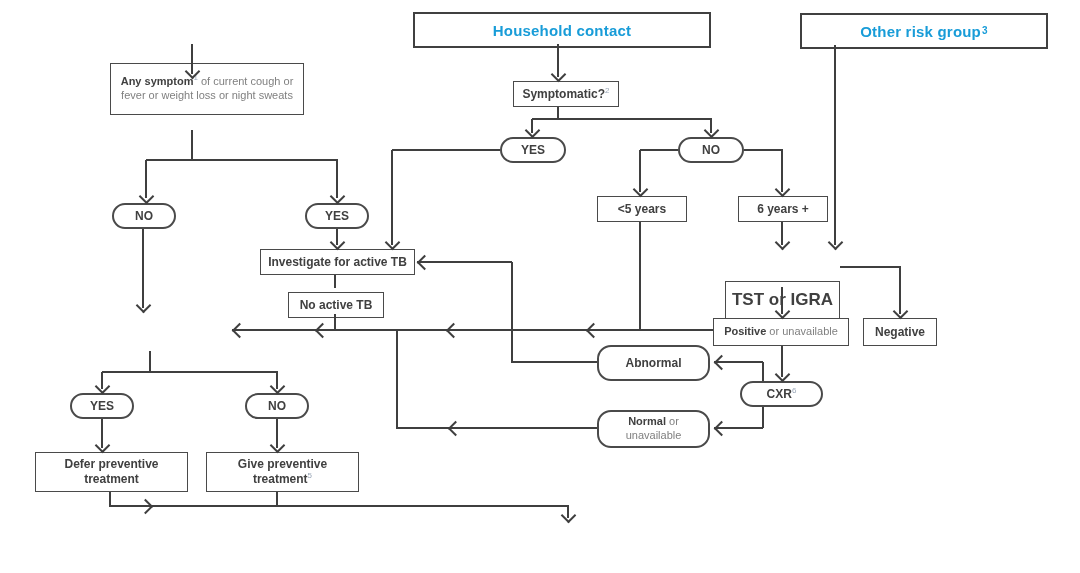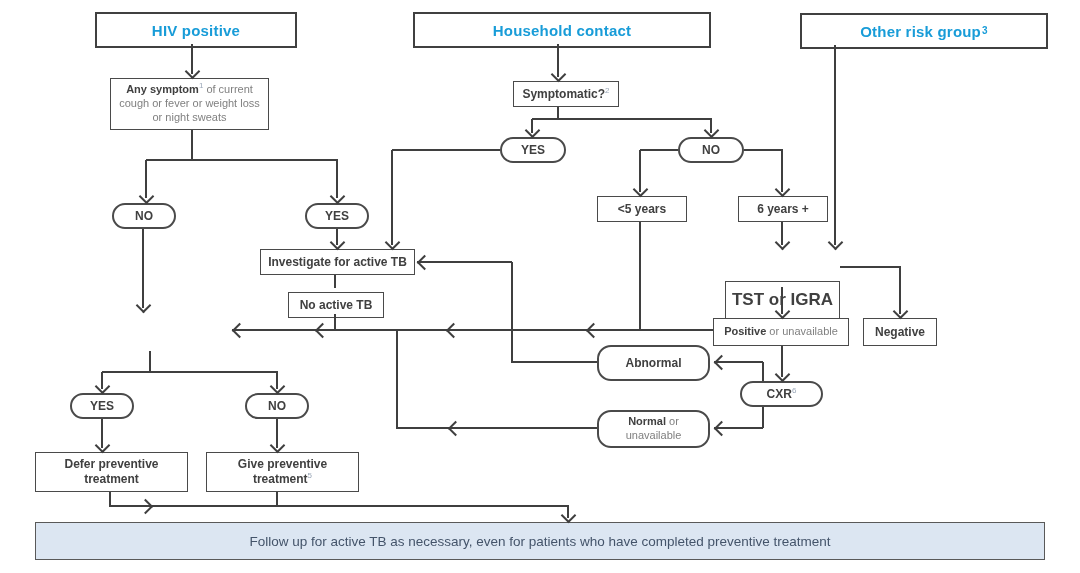--- a/index.html
+++ b/index.html
@@ -31,32 +31,29 @@
     background:#dce6f2;border:1.5px solid #595959;box-sizing:border-box;
     display:flex;align-items:center;justify-content:center;
     color:#44546a;font-size:13.5px;
   }
 </style>
 </head>
 <body>
 
 <div class="stage">
 
-  <div class="hdr" style="left:95px;top:12px;width:198px;height:32px">
-    <span>HIV positive</span>
-  </div>
   <div class="hdr" style="left:413px;top:12px;width:294px;height:32px">
     <span>Household contact</span>
   </div>
   <div class="hdr" style="left:800px;top:13px;width:244px;height:32px">
     <span>Other risk group</span>
       <sup style="color:#189cd8;font-weight:bold;font-size:10px">3</sup>
   </div>
 
-  <div class="box small" style="left:110px;top:78px;width:159px;height:52px">
+  <div class="box small" style="left:110px;top:63px;width:194px;height:52px">
     <div>
       <span>Any symptom</span><sup>1</sup><span class="g"> of current cough or fever or weight loss or night sweats</span>
     </div>
   </div>
   <div class="box pill" style="left:112px;top:203px;width:64px;height:26px">
     <span>NO</span>
   </div>
   <div class="box pill" style="left:305px;top:203px;width:64px;height:26px">
     <span>YES</span>
   </div>
@@ -113,23 +110,20 @@
   </div>
   <div class="box" style="left:35px;top:452px;width:153px;height:40px">
     <div>Defer preventive</div>
     <div>treatment</div>
   </div>
   <div class="box" style="left:206px;top:452px;width:153px;height:40px">
     <div>Give preventive</div>
     <div><span>treatment</span><sup>5</sup></div>
   </div>
 
-  <div class="banner">
-    <span>Follow up for active TB as necessary, even for patients who have completed preventive treatment</span>
-  </div>
 
   <div id="wires">
       <div class="ln" style="left: 191px; top: 44px; width: 2px; height: 30px;"></div>
       <div class="ln" style="left: 191px; top: 130px; width: 2px; height: 31px;"></div>
       <div class="ln" style="left: 146px; top: 159px; width: 192px; height: 2px;"></div>
       <div class="ln" style="left: 145px; top: 160px; width: 2px; height: 38px;"></div>
       <div class="ln" style="left: 336px; top: 160px; width: 2px; height: 38px;"></div>
       <div class="ln" style="left: 142px; top: 229px; width: 2px; height: 79px;"></div>
       <div class="ln" style="left: 336px; top: 229px; width: 2px; height: 16px;"></div>
       <div class="ln" style="left: 557px; top: 44px; width: 2px; height: 33px;"></div>

